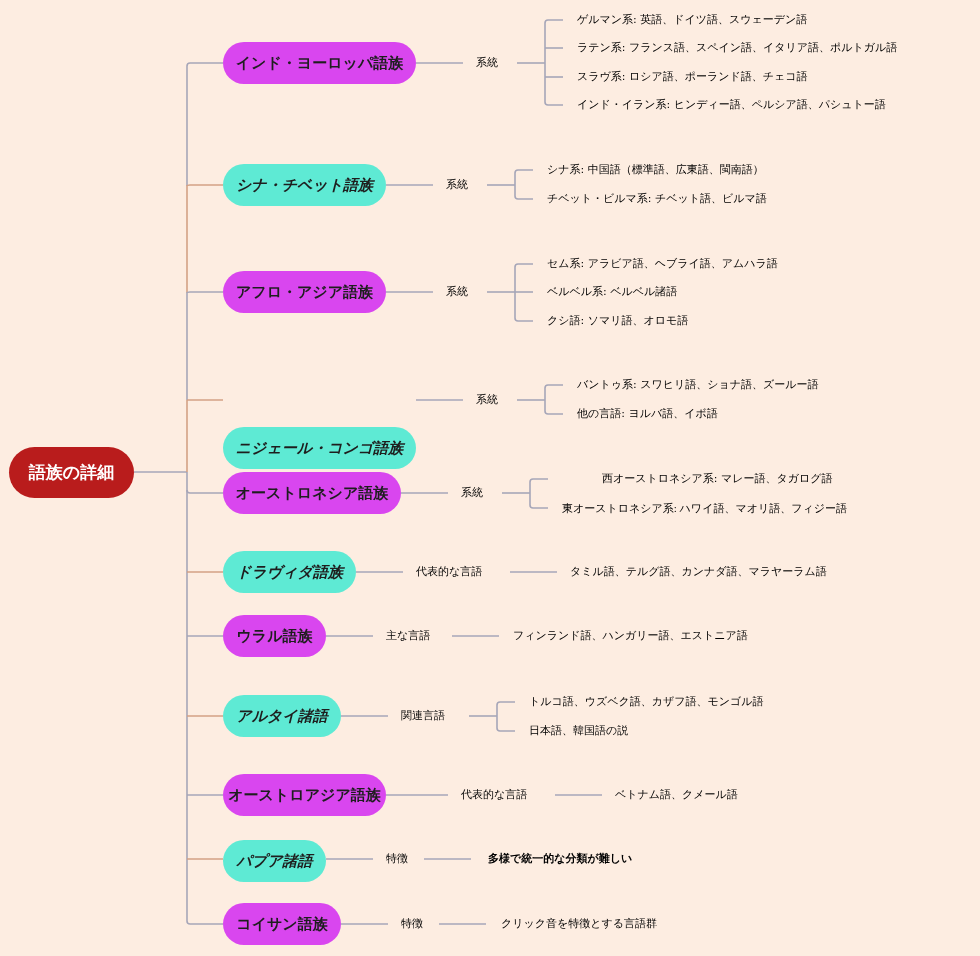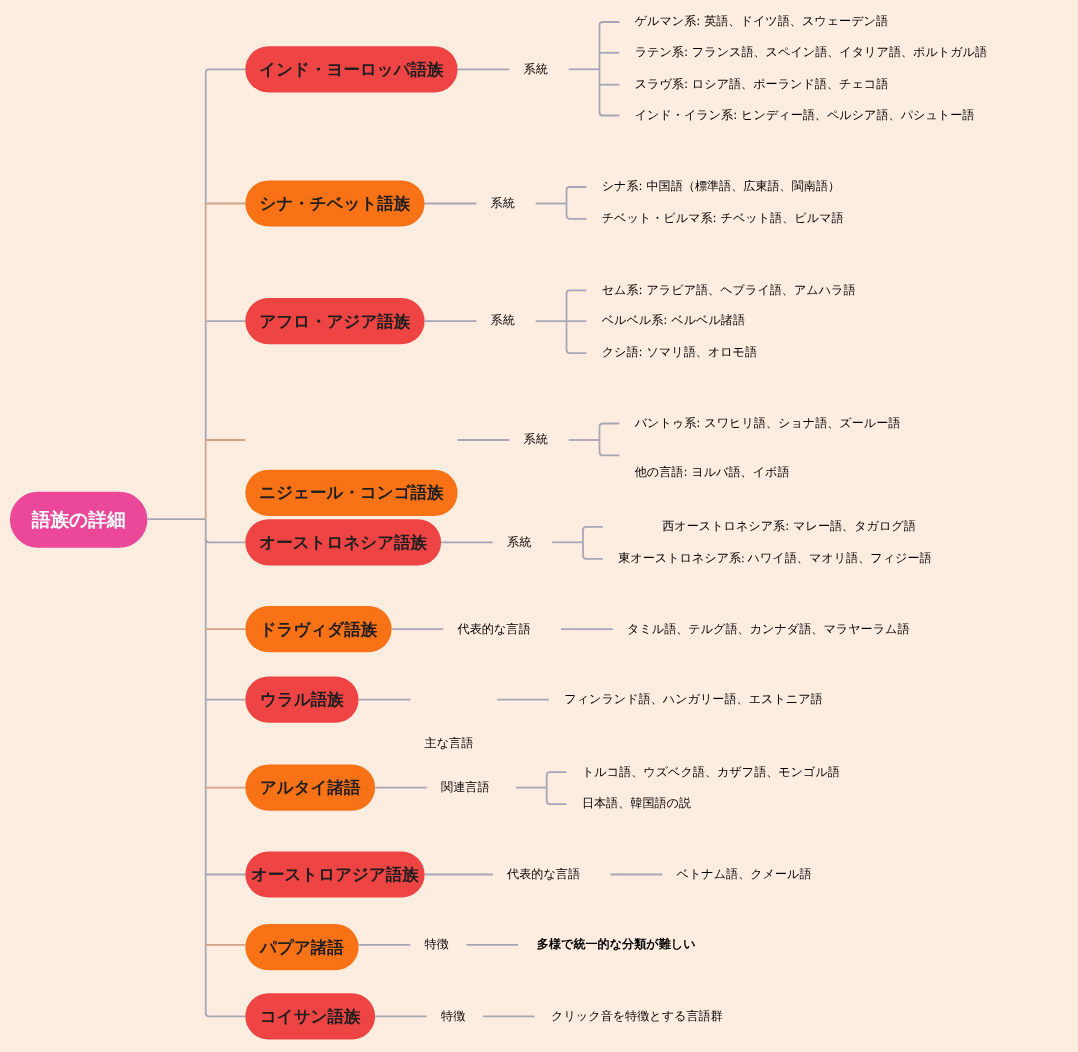--- a/index.html
+++ b/index.html
@@ -16,28 +16,28 @@
     box-sizing: border-box;
     display: flex; align-items: center; justify-content: center;
     border-radius: 22px;
     height: 42px;
     font-size: 15px;
     font-weight: bold;
     color: #1e1e1e;
     white-space: nowrap;
     padding: 0 14px;
   }
-  .node.blue { background: #ef4444; }
-  .node.tan { background: #f97316; }
+  .node.blue { background: #d946ef; }
+  .node.tan { background: #5eead4; font-style: italic; }
   .root {
     position: absolute;
     left: 9px; top: 447px;
     width: 125px; height: 51px;
     border-radius: 26px;
-    background: #ec4899;
+    background: #b91c1c;
     color: #ffffff;
     font-size: 17px; font-weight: bold;
     display: flex; align-items: center; justify-content: center;
   }
   .lbl {
     position: absolute;
     font-size: 11px;
     color: #000000;
     white-space: nowrap;
     line-height: 16px;
@@ -126,40 +126,40 @@
 <div class="node blue" style="left:223px; top:774px; width:163px;">オーストロアジア語族</div>
 <div class="node tan" style="left:223px; top:840px; width:103px;">パプア諸語</div>
 <div class="node blue" style="left:223px; top:903px; width:118px;">コイサン語族</div>
 
 <div class="lbl" style="left:476px; top:63px;">系統</div>
 <div class="lbl" style="left:446px; top:185px;">系統</div>
 <div class="lbl" style="left:446px; top:292px;">系統</div>
 <div class="lbl" style="left:476px; top:400px;">系統</div>
 <div class="lbl" style="left:461px; top:493px;">系統</div>
 <div class="lbl" style="left:416px; top:572px;">代表的な言語</div>
-<div class="lbl" style="left:386px; top:636px;margin-top:40px;">主な言語</div>
+<div class="lbl" style="left:386px; top:636px;">主な言語</div>
 <div class="lbl" style="left:401px; top:716px;">関連言語</div>
 <div class="lbl" style="left:461px; top:795px;">代表的な言語</div>
 <div class="lbl" style="left:386px; top:859px;">特徴</div>
 <div class="lbl" style="left:401px; top:924px;">特徴</div>
 
 <div class="lbl" style="left:577px; top:20px;">ゲルマン系: 英語、ドイツ語、スウェーデン語</div>
 <div class="lbl" style="left:577px; top:48px;">ラテン系: フランス語、スペイン語、イタリア語、ポルトガル語</div>
 <div class="lbl" style="left:577px; top:77px;">スラヴ系: ロシア語、ポーランド語、チェコ語</div>
 <div class="lbl" style="left:577px; top:105px;">インド・イラン系: ヒンディー語、ペルシア語、パシュトー語</div>
 
 <div class="lbl" style="left:547px; top:170px;">シナ系: 中国語（標準語、広東語、閩南語）</div>
 <div class="lbl" style="left:547px; top:199px;">チベット・ビルマ系: チベット語、ビルマ語</div>
 
 <div class="lbl" style="left:547px; top:264px;">セム系: アラビア語、ヘブライ語、アムハラ語</div>
 <div class="lbl" style="left:547px; top:292px;">ベルベル系: ベルベル諸語</div>
 <div class="lbl" style="left:547px; top:321px;">クシ語: ソマリ語、オロモ語</div>
 
 <div class="lbl" style="left:577px; top:385px;">バントゥ系: スワヒリ語、ショナ語、ズールー語</div>
-<div class="lbl" style="left:577px; top:414px;margin-top:16px;">他の言語: ヨルバ語、イボ語</div>
+<div class="lbl" style="left:577px; top:414px;">他の言語: ヨルバ語、イボ語</div>
 
 <div class="lbl" style="left:562px; top:479px;margin-left:40px;">西オーストロネシア系: マレー語、タガログ語</div>
 <div class="lbl" style="left:562px; top:508px;font-family:Liberation Serif, serif;">東オーストロネシア系: ハワイ語、マオリ語、フィジー語</div>
 
 <div class="lbl" style="left:570px; top:572px;">タミル語、テルグ語、カンナダ語、マラヤーラム語</div>
 
 <div class="lbl" style="left:513px; top:636px;">フィンランド語、ハンガリー語、エストニア語</div>
 
 <div class="lbl" style="left:529px; top:702px;">トルコ語、ウズベク語、カザフ語、モンゴル語</div>
 <div class="lbl" style="left:529px; top:731px;">日本語、韓国語の説</div>

